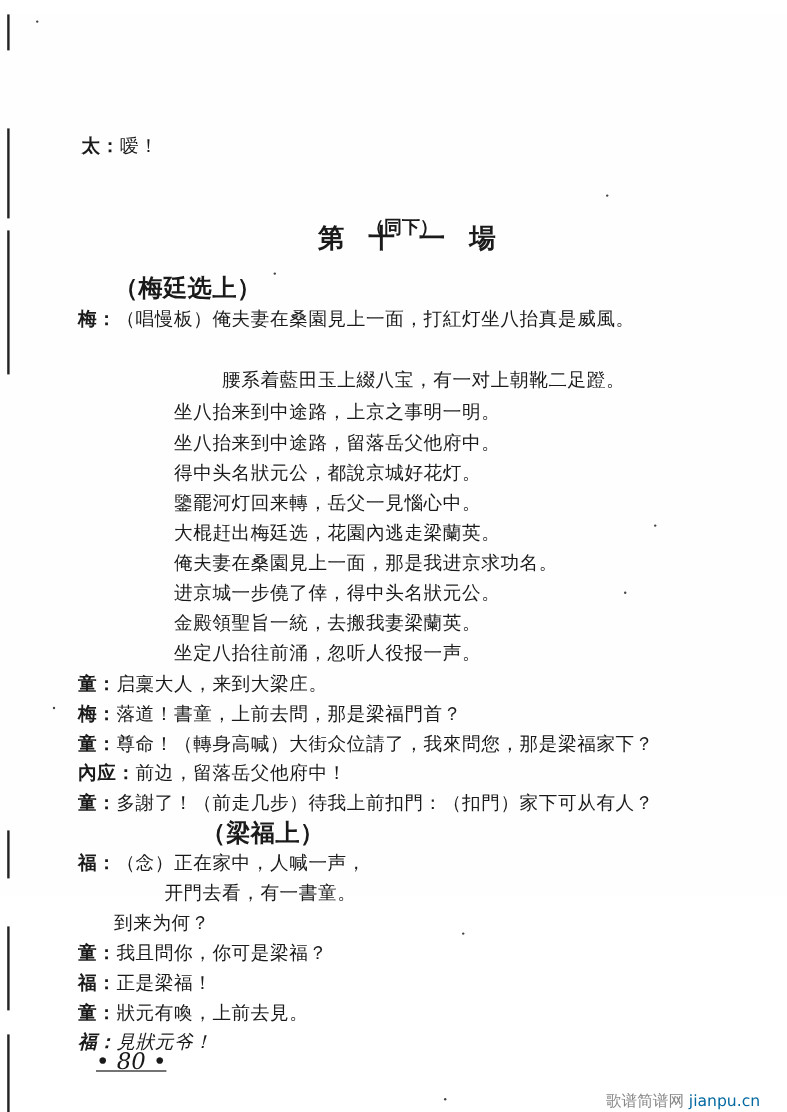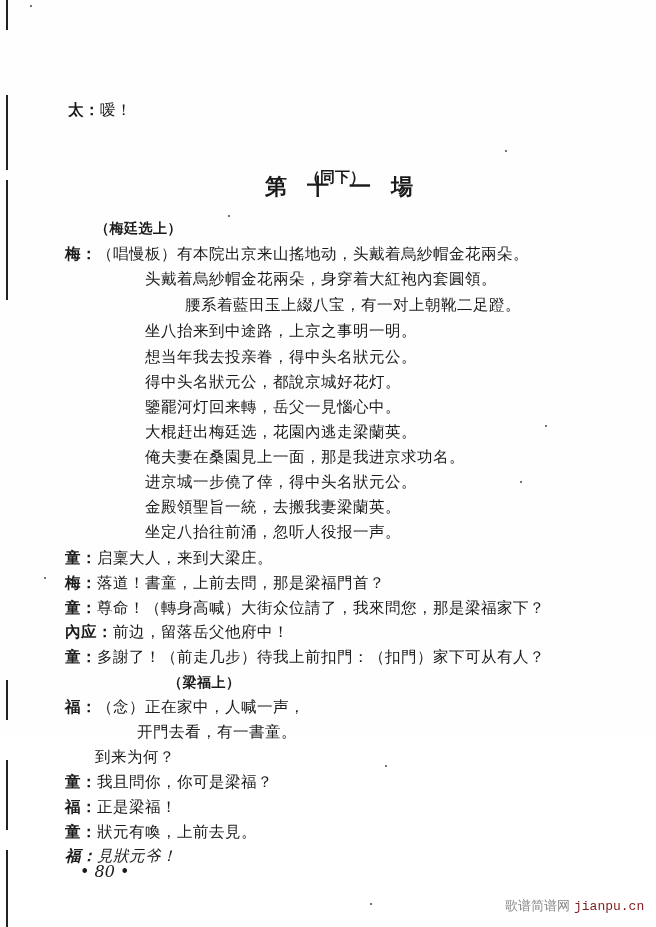--- a/index.html
+++ b/index.html
@@ -10,21 +10,21 @@
     body {
       width: 656px;
       height: 927px;
       position: relative;
       overflow: hidden;
       font-family: "DejaVu Serif", "Liberation Serif", serif;
       color: #1a1a1a;
     }
     .page {
       position: absolute;
-      left: 0; top: 0;
+      left: 0; top: 12px;
       width: 656px; height: 735px;
       background: #fefefe;
     }
     .binding-edge {
       position: absolute;
       left: 6px;
       top: 0;
       width: 3px;
       height: 927px;
     }
@@ -38,57 +38,57 @@
       position: absolute;
       white-space: nowrap;
       font-size: 15.5px;
       line-height: 20px;
       letter-spacing: 0.5px;
     }
     .speaker {
       font-weight: bold;
     }
     .stage {
-      font-size: 14px;
+      font-size: 20px;
     }
     .center-note {
       position: absolute;
       font-size: 15px;
       font-weight: bold;
     }
     .scene-title {
       position: absolute;
       left: 265px;
       top: 172px;
       font-size: 22px;
       font-weight: bold;
       letter-spacing: 20px;
       white-space: nowrap;
     }
     .page-number {
       position: absolute;
       left: 80px;
       top: 862px;
-      font-size: 16px;
+      font-size: 19px;
       font-style: italic;
       white-space: nowrap;
+      text-decoration: underline;
     }
     .watermark {
       position: absolute;
       left: 505px;
       top: 897px;
       font-family: "DejaVu Sans", "Liberation Sans", sans-serif;
       font-size: 13px;
       white-space: nowrap;
       color: #888;
     }
     .watermark .url {
-      color: #7f1d1d;
+      color: #0369a1;
       margin-left: 4px;
-      font-family: Liberation Mono, monospace;
     }
     .speck {
       position: absolute;
       width: 2px; height: 2px;
       background: #444;
       border-radius: 50%;
     }
   </style>
 </head>
 <body>
@@ -108,26 +108,25 @@
     <span class="speaker">太：</span><span>嗳！</span>
   </div>
 
   <div class="center-note" style="left:305px;top:128px;margin-top:40px;">（同下）</div>
 
   <div class="scene-title">第十一場</div>
 
   <div class="line stage" style="left:95px;top:218px;font-weight:bold;">（梅廷选上）</div>
 
   <div class="line" style="left:65px;top:244px;">
-    <span class="speaker">梅：</span><span>（唱慢板）有本院出京来山搖地动，头戴着烏紗帽金花兩朵。</span>
+    <span class="speaker">梅：</span><span>（唱慢板）俺夫妻在桑園見上一面，打紅灯坐八抬真是威風。</span>
   </div>
-  <div class="line" style="left:145px;top:269px;">头戴着烏紗帽金花兩朵，身穿着大紅袍內套圓領。</div>
   <div class="line" style="left:145px;top:295px;margin-left:40px;">腰系着藍田玉上綴八宝，有一对上朝靴二足蹬。</div>
   <div class="line" style="left:145px;top:321px;">坐八抬来到中途路，上京之事明一明。</div>
-  <div class="line" style="left:145px;top:347px;">想当年我去投亲眷，得中头名狀元公。</div>
+  <div class="line" style="left:145px;top:347px;">坐八抬来到中途路，留落岳父他府中。</div>
   <div class="line" style="left:145px;top:372px;">得中头名狀元公，都說京城好花灯。</div>
   <div class="line" style="left:145px;top:397px;">鑒罷河灯回来轉，岳父一見惱心中。</div>
   <div class="line" style="left:145px;top:422px;">大棍赶出梅廷选，花園內逃走梁蘭英。</div>
   <div class="line" style="left:145px;top:447px;">俺夫妻在桑園見上一面，那是我进京求功名。</div>
   <div class="line" style="left:145px;top:472px;">进京城一步僥了倖，得中头名狀元公。</div>
   <div class="line" style="left:145px;top:497px;">金殿領聖旨一統，去搬我妻梁蘭英。</div>
   <div class="line" style="left:145px;top:522px;">坐定八抬往前涌，忽听人役报一声。</div>
 
   <div class="line" style="left:65px;top:548px;">
     <span class="speaker">童：</span><span>启稟大人，来到大梁庄。</span>

